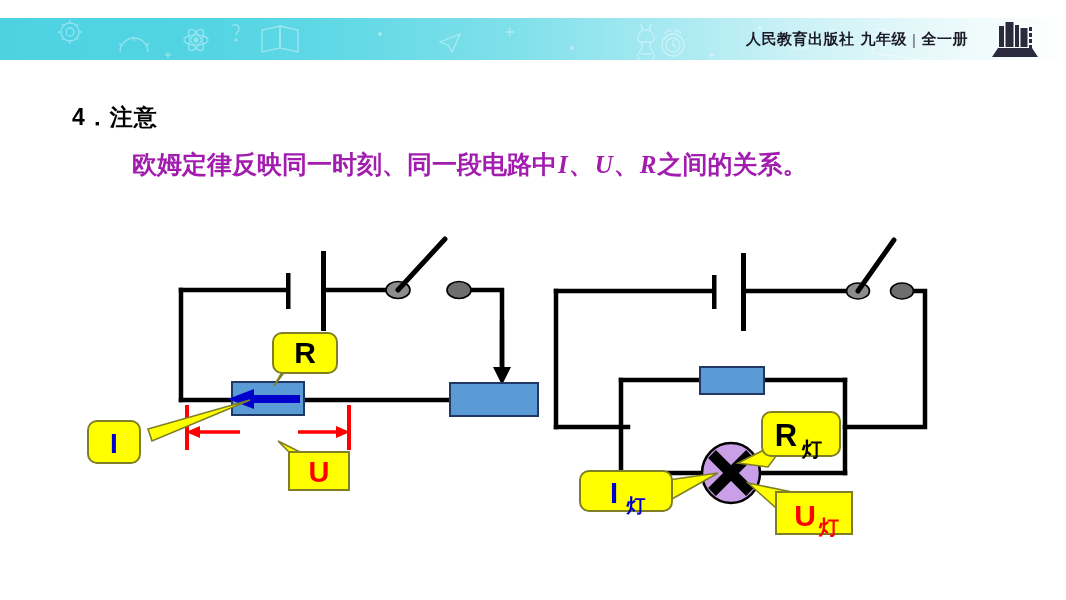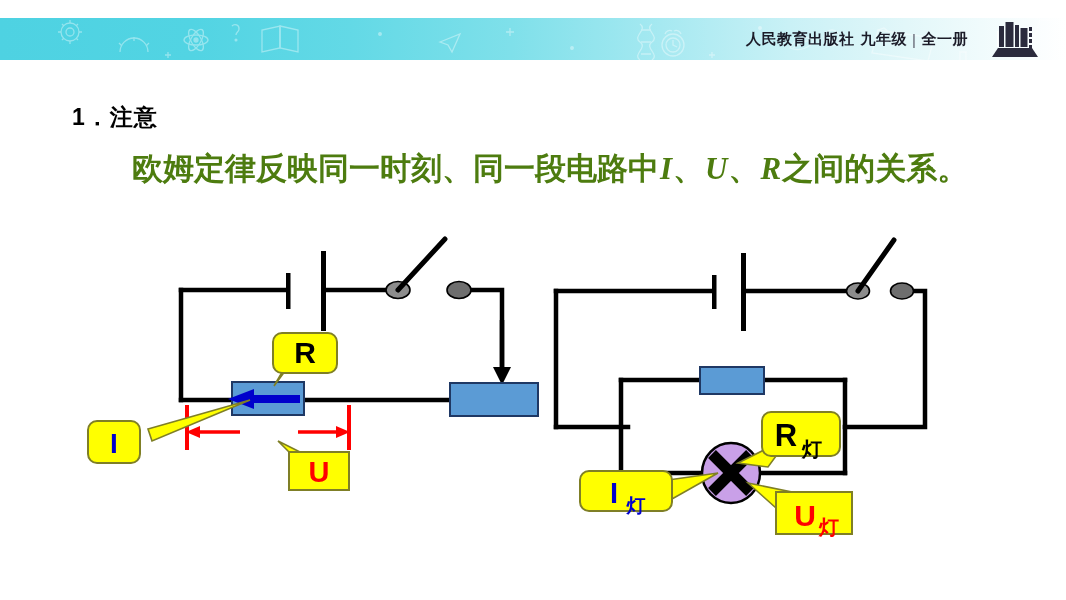--- a/index.html
+++ b/index.html
@@ -64,23 +64,23 @@
     left: 72px; top: 102px;
     font-size: 23px;
     font-weight: bold;
     color: #000000;
     letter-spacing: 1px;
     white-space: nowrap;
   }
   #subtext {
     position: absolute;
     left: 132px; top: 148px;
-    font-size: 31px;
-    font-weight: bold;
-    color: #4d7c0f;
+    font-size: 25px;
+    font-weight: bold;
+    color: #a21caf;
     letter-spacing: 0px;
     white-space: nowrap;
   }
   #subtext .var {
     font-family: "Liberation Serif", "DejaVu Serif", serif;
     font-style: italic;
     font-weight: bold;
     padding: 0 1px;
   }
 
@@ -179,21 +179,21 @@
       <rect x="34.5" y="8" width="7" height="19"></rect>
       <rect x="43" y="7" width="3" height="4"></rect>
       <rect x="43" y="13" width="3" height="4"></rect>
       <rect x="43" y="19" width="3" height="4"></rect>
       <rect x="43" y="25" width="3" height="3"></rect>
       <path d="M6 37 L12 28 L46 28 L52 37 Z"></path>
       <rect x="11" y="11" width="1.2" height="16" fill="#ffffff"></rect>
     </g>
   </svg>
 
-  <div id="heading">1．注意</div>
+  <div id="heading">4．注意</div>
 
   <div id="subtext">
     <span>欧姆定律反映同一时刻、同一段电路中</span><span class="var">I</span><span>、</span><span class="var">U</span><span>、</span><span class="var">R</span><span>之间的关系。</span>
   </div>
 
   <svg id="diagram" viewBox="0 0 1066 360" xmlns="http://www.w3.org/2000/svg">
 
     <g>
 
       <g stroke="#000000" stroke-width="4.5" fill="none" stroke-linecap="square">

